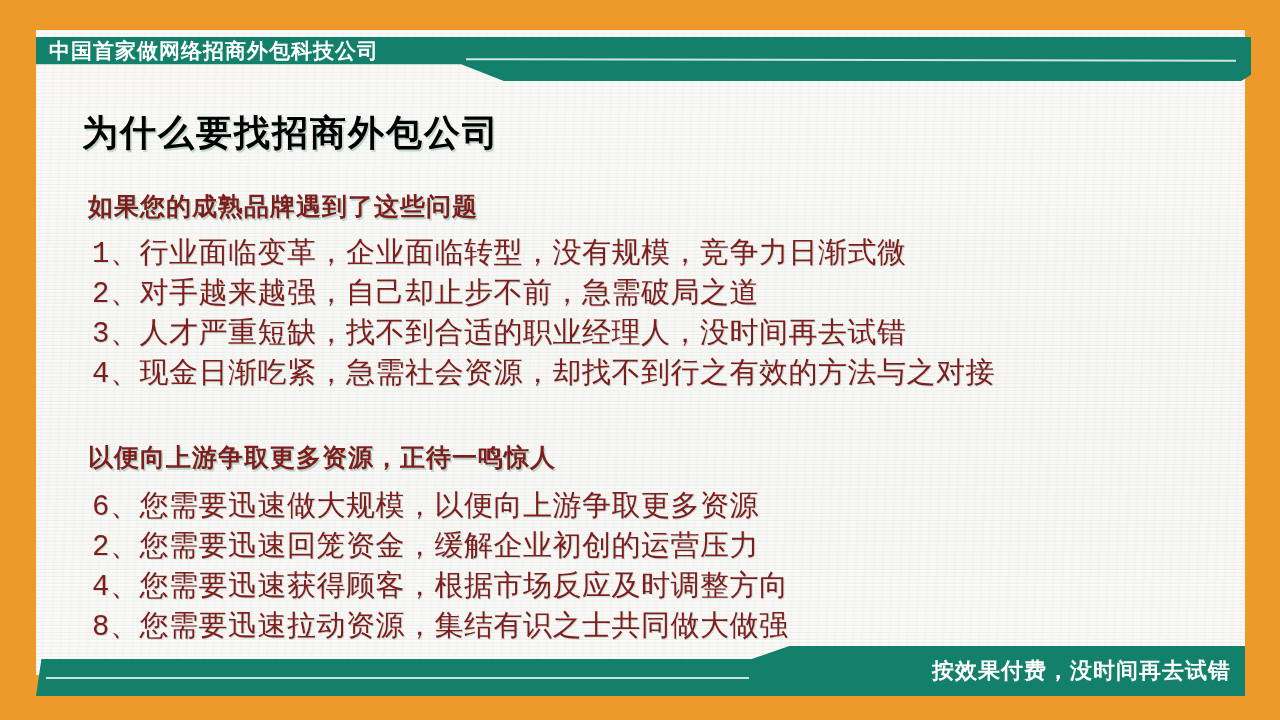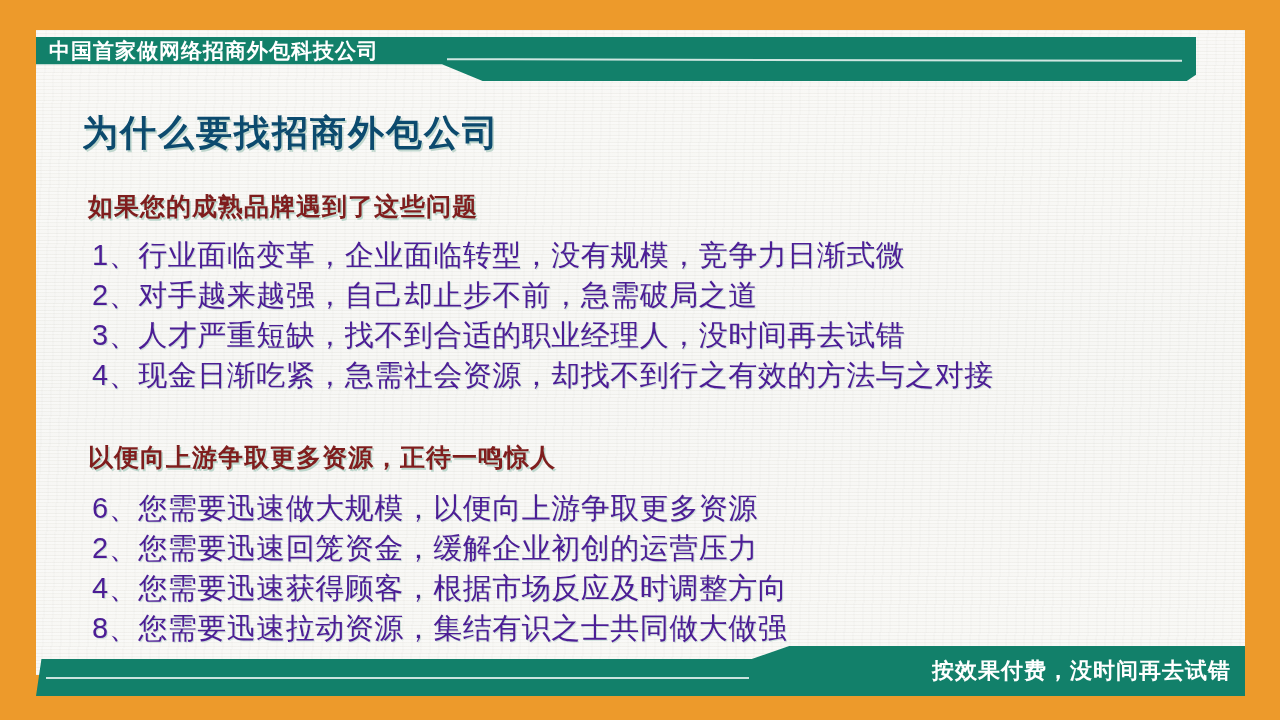--- a/index.html
+++ b/index.html
@@ -53,23 +53,22 @@
         rgba(255,255,255,0) 9px
       );
     pointer-events: none;
   }
 
   
   .top-ribbon {
     position: absolute;
     left: 36px;
     top: 37px;
-    width: 1112px;
+    width: 1215px;
     height: 44px;
-    padding-left: 48px;
   }
   .top-ribbon .band {
     position: absolute;
     inset: 0;
     background: #12806A;
     clip-path: polygon(0 0, 100% 0, 100% 86%, 99.2% 100%, 38.5% 100%, 35.0% 62%, 0 62%);
   }
   .top-ribbon .hairline {
     position: absolute;
     left: 35.4%;
@@ -98,21 +97,21 @@
     left: 36px;
     top: 95px;
     width: 1209px;
   }
 
   .page-title {
     margin: 0;
     padding: 14px 0 0 46px;
     font-size: 36px;
     font-weight: bold;
-    color: #0c4a6e;
+    color: #000000;
     letter-spacing: 2px;
     text-shadow: 1.5px 1.5px 0 rgba(150,190,175,0.55);
   }
 
   .section {
     padding-left: 52px;
   }
   .section-heading {
     margin: 0;
     font-size: 25px;
@@ -123,24 +122,24 @@
   }
   .section-1 .section-heading { padding-top: 32px; }
   .section-2 .section-heading { padding-top: 46px; }
 
   .bullet-list {
     list-style: none;
     margin: 0;
     padding: 0;
   }
   .bullet-list li {
-    font-family: Liberation Sans, sans-serif;
+    font-family: Liberation Mono, monospace;
     font-size: 29px;
     line-height: 40px;
-    color: #4c1d95;
+    color: #7f1d1d;
     letter-spacing: 0.5px;
     white-space: nowrap;
     text-shadow: 1px 1px 0 rgba(165,200,190,0.5);
   }
   .section-1 .bullet-list { padding-top: 12px; padding-left: 4px; }
   .section-2 .bullet-list { padding-top: 14px; padding-left: 4px; }
 
   
   .bottom-ribbon {
     position: absolute;

